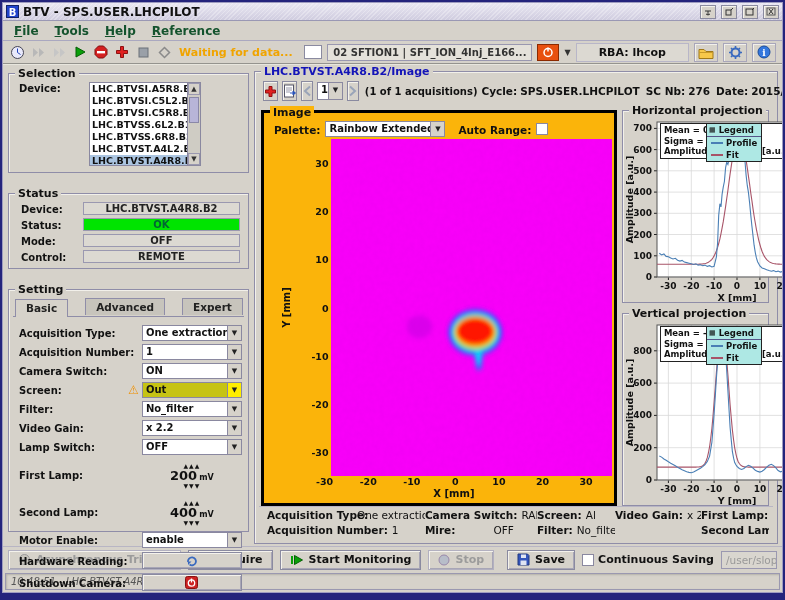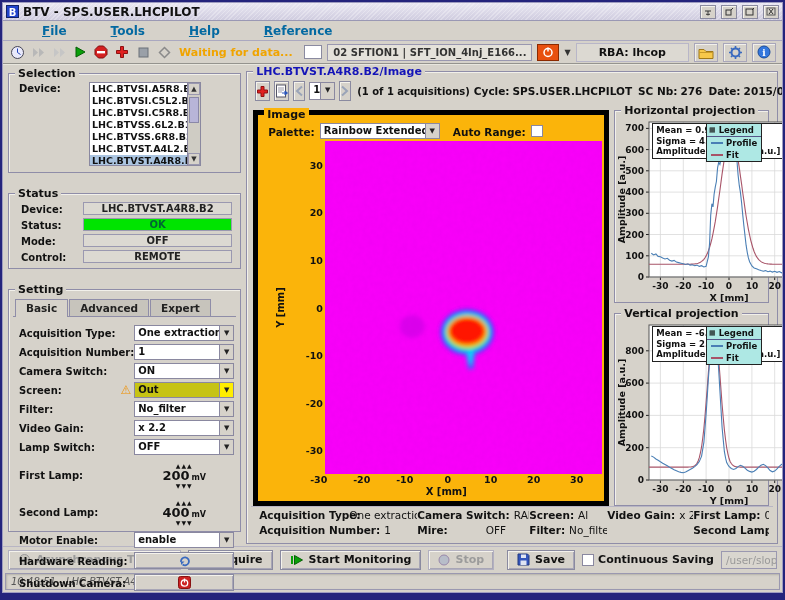--- a/index.html
+++ b/index.html
@@ -13,21 +13,21 @@
     background:linear-gradient(#e9e7f2,#cfccdf);
     background-image:repeating-linear-gradient(135deg, rgba(255,255,255,.28) 0 1px, rgba(0,0,0,0) 1px 3px),linear-gradient(#e9e7f2,#cfccdf);
     border-bottom:1px solid #9a98b4; }
   .win-icon { width:13px; height:13px; background:#2244cc; color:#fff; font:bold 10px/13px "DejaVu Sans",sans-serif; text-align:center; border:1px solid #112266; }
   .title-text { font:bold 12px "DejaVu Sans",sans-serif; color:#111; white-space:nowrap; }
   .titlebar-spacer { flex:1; }
   .winbtn { width:16px; height:14px; background:#d6d2ca; border:1px solid #8a8aa0; box-shadow:inset 1px 1px 0 #f4f2ec; display:flex; align-items:center; justify-content:center; margin-left:1px; }
 
   
   .menubar { height:20px; flex:0 0 20px; display:flex; align-items:center; padding:0 4px; gap:2px; border-bottom:1px solid #aaa8c0; background:#d6d2ca; }
-  .menu-item { font:bold 12px "DejaVu Sans",sans-serif; padding:2px 7px; color:#0369a1;margin-left:28px; }
+  .menu-item { font:bold 12px "DejaVu Sans",sans-serif; padding:2px 7px; color:#14532d; }
   .menu-item u { text-decoration:underline; }
 
   
   .toolbar { height:24px; flex:0 0 24px; display:flex; align-items:center; gap:5px; padding:0 6px; border-bottom:2px groove #e8e6de; background:#d6d2ca; }
   .tico { display:inline-flex; width:16px; height:16px; align-items:center; justify-content:center; }
   .waiting-text { font:bold 11px "DejaVu Sans",sans-serif; color:#f0a400; margin-left:2px; white-space:nowrap; }
   .tb-right { margin-left:auto; display:flex; align-items:center; gap:5px; }
   .mini-input { width:18px; height:14px; background:#fff; border:1px solid #8a8aa0; }
   .context-field { font:bold 10px "DejaVu Sans",sans-serif; color:#333; background:#e4e1da; border:1px solid #9a98b0; padding:2px 5px; white-space:nowrap; }
   .pwr-btn { width:22px; height:17px; background:#e8500f; border:1px solid #8c2a00; display:flex; align-items:center; justify-content:center; }
@@ -61,21 +61,21 @@
   
   .status-group { flex:0 0 76px; }
   .status-rows { display:flex; flex-direction:column; gap:3px; padding:0 4px; }
   .st-row { display:flex; align-items:center; }
   .st-row .field-label { width:66px; padding-left:4px; }
   .st-field { flex:1; height:13px; border:1px solid #9a98b0; background:#dcd9d2; font:bold 10px/11px "DejaVu Sans",sans-serif; text-align:center; color:#222; }
   .st-ok { background:#00e400; color:#063; }
 
   
   .setting-group { flex:1; display:flex; flex-direction:column; min-height:0; }
-  .tabs { display:flex; align-items:center; padding-left:2px; }
+  .tabs { display:flex; align-items:flex-start; padding-left:2px;gap:16px; }
   .tab { font:bold 10.5px "DejaVu Sans",sans-serif; padding:2px 10px 2px 10px; border:1px solid #8f8da8; border-bottom:none; background:#c7c4bc; color:#222; margin-right:1px; }
   .tab.active { background:#d6d2ca; position:relative; top:1px; padding-bottom:3px; }
   .tab-body { border-top:1px solid #8f8da8; flex:1; padding:8px 2px 2px 2px; display:flex; flex-direction:column; gap:3px; }
   .srow { display:flex; align-items:center; height:16px; }
   .srow .field-label { flex:1; padding-left:4px; white-space:nowrap; }
   .combo { width:100px; display:flex; border:1px solid #8a88a0; background:#fff; height:16px; }
   .combo-val { flex:1; font:bold 10px/14px "DejaVu Sans",sans-serif; padding-left:3px; color:#111; white-space:nowrap; overflow:hidden; }
   .combo-btn { width:14px; background:#d6d2ca; border-left:1px solid #8a88a0; font-size:7px; line-height:14px; text-align:center; color:#222; }
   .combo.warn { background:#c6c313; }
   .combo.warn .combo-btn { background:#ffee00; }
@@ -95,21 +95,21 @@
   .acq-group { flex:1; margin:6px 4px 2px 2px; display:flex; flex-direction:column; min-height:0; }
   .acq-group > .group-title { color:#1414b8; }
   .acq-toolbar { flex:0 0 24px; display:flex; align-items:center; gap:4px; padding:0 4px 2px 4px; }
   .acq-btn { height:20px; background:#d6d2ca; border:1px solid #8a8aa0; box-shadow:inset 1px 1px 0 #f4f2ec; display:flex; align-items:center; justify-content:center; }
   .acq-count { font:bold 10px "DejaVu Sans",sans-serif; color:#111; margin-left:2px; white-space:nowrap; }
   .acq-meta { margin-left:auto; display:flex; align-items:center; gap:6px; font:bold 10.5px "DejaVu Sans",sans-serif; color:#111; white-space:nowrap; }
   .nav-combo { width:34px; }
   .acq-content { flex:1; display:flex; gap:3px; padding:2px 2px 0 2px; min-height:0; }
 
   
-  .img-group { flex:0 0 356px; background:#fbb40a; position:relative; border:5px solid #000000; box-shadow:none; margin:4px 0 0 0; padding:6px 2px 2px 2px; display:flex; flex-direction:column;justify-content:center; }
+  .img-group { flex:0 0 356px; background:#fbb40a; position:relative; border:3px solid #000000; box-shadow:none; margin:4px 0 0 0; padding:6px 2px 2px 2px; display:flex; flex-direction:column;justify-content:center; }
   .img-group > .group-title { background:#fbb40a; }
   .palette-row { flex:0 0 20px; display:flex; align-items:center; gap:5px; padding-left:8px; }
   .palette-row .field-label { font-size:10.5px; }
   .palette-combo { width:120px; }
   .cb { width:12px; height:12px; background:#fff; border:1px solid #8a88a0; display:inline-block; }
   .img-plot-row { flex:1; display:flex; min-height:0; }
   .img-ylabel { flex:0 0 13px; display:flex; align-items:center; justify-content:center; }
   .img-ylabel span { transform:rotate(-90deg); font:bold 10px "DejaVu Sans",sans-serif; white-space:nowrap; color:#111; }
   .img-yticks { flex:0 0 24px; position:relative; }
   .img-tick-y { position:absolute; right:2px; transform:translateY(-50%); font:bold 9.5px "DejaVu Sans",sans-serif; color:#111; }

